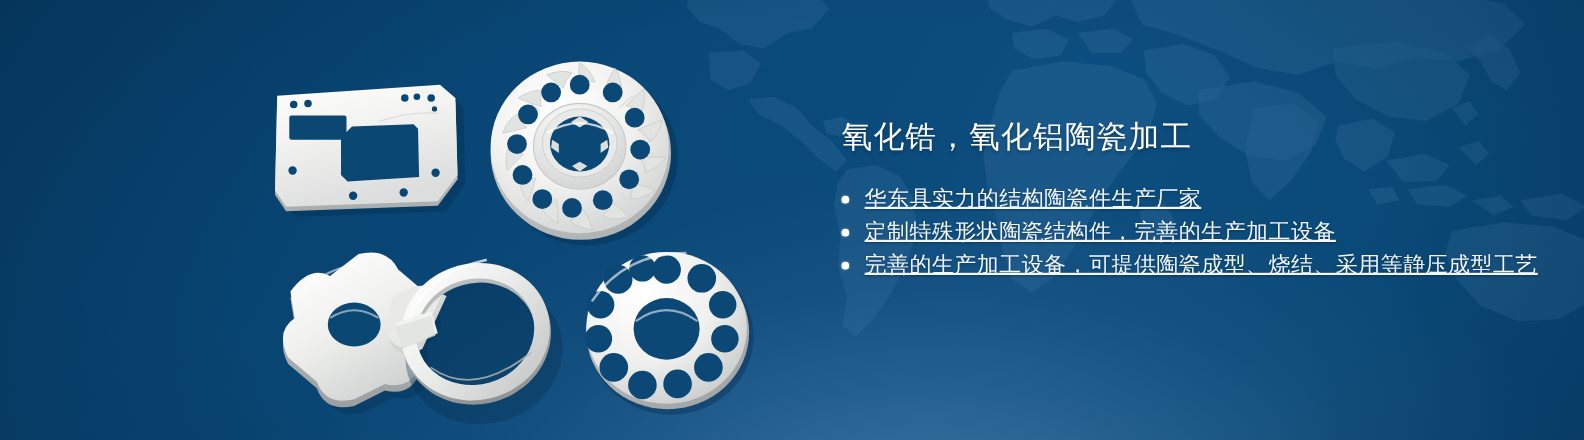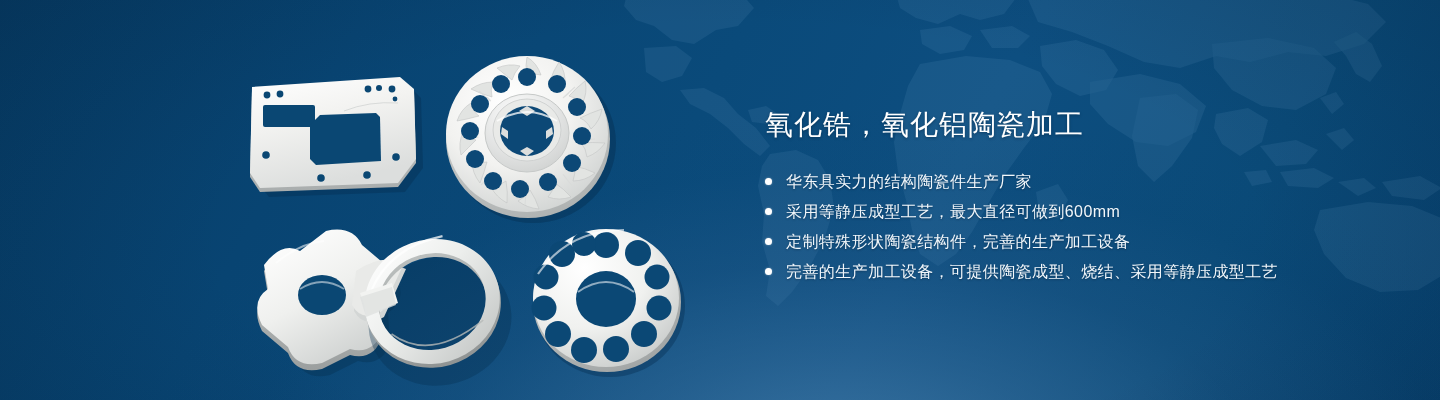--- a/index.html
+++ b/index.html
@@ -90,25 +90,26 @@
     width: 7px;
     height: 7px;
     border-radius: 50%;
     background: #ffffff;
     flex: 0 0 auto;
     margin-right: 14px;
     box-shadow: 0 0 2px rgba(255,255,255,0.5);
   }
   .bullet-text {
     color: #f2f7fb;
-    font-size: 16px;
+    font-size: 20px;
     line-height: 23px;
     letter-spacing: 0.4px;
     white-space: nowrap;
     text-shadow: 0 1px 2px rgba(2,26,48,0.42);
+    text-decoration: underline;
   }
 
   
   .products {
     position: absolute;
     left: 230px;
     top: 30px;
     width: 480px;
     height: 350px;
   }
@@ -405,24 +406,20 @@
 
   <div class="copy">
     <div class="title">氧化锆，氧化铝陶瓷加工</div>
     <ul class="bullets">
       <li>
         <span class="dot"></span>
         <span class="bullet-text">华东具实力的结构陶瓷件生产厂家</span>
       </li>
       <li>
         <span class="dot"></span>
-        <span class="bullet-text">采用等静压成型工艺，最大直径可做到600mm</span>
-      </li>
-      <li>
-        <span class="dot"></span>
         <span class="bullet-text">定制特殊形状陶瓷结构件，完善的生产加工设备</span>
       </li>
       <li>
         <span class="dot"></span>
         <span class="bullet-text">完善的生产加工设备，可提供陶瓷成型、烧结、采用等静压成型工艺</span>
       </li>
     </ul>
   </div>
 
 </div>

